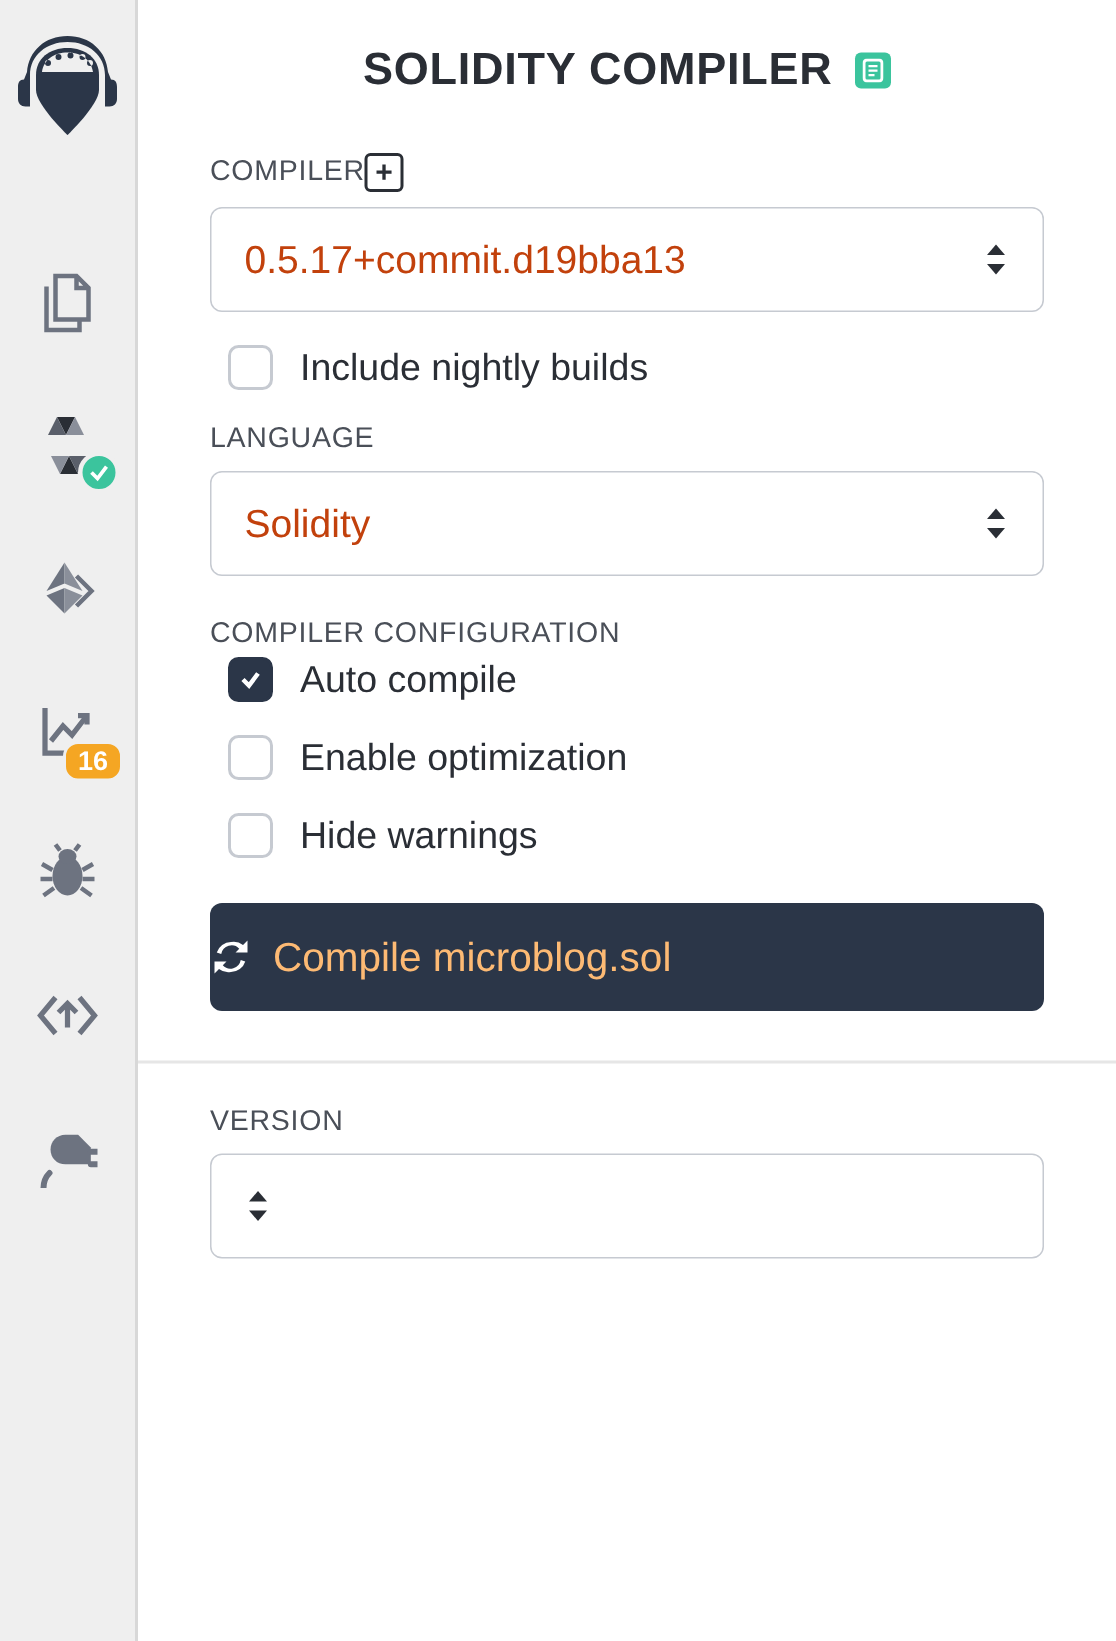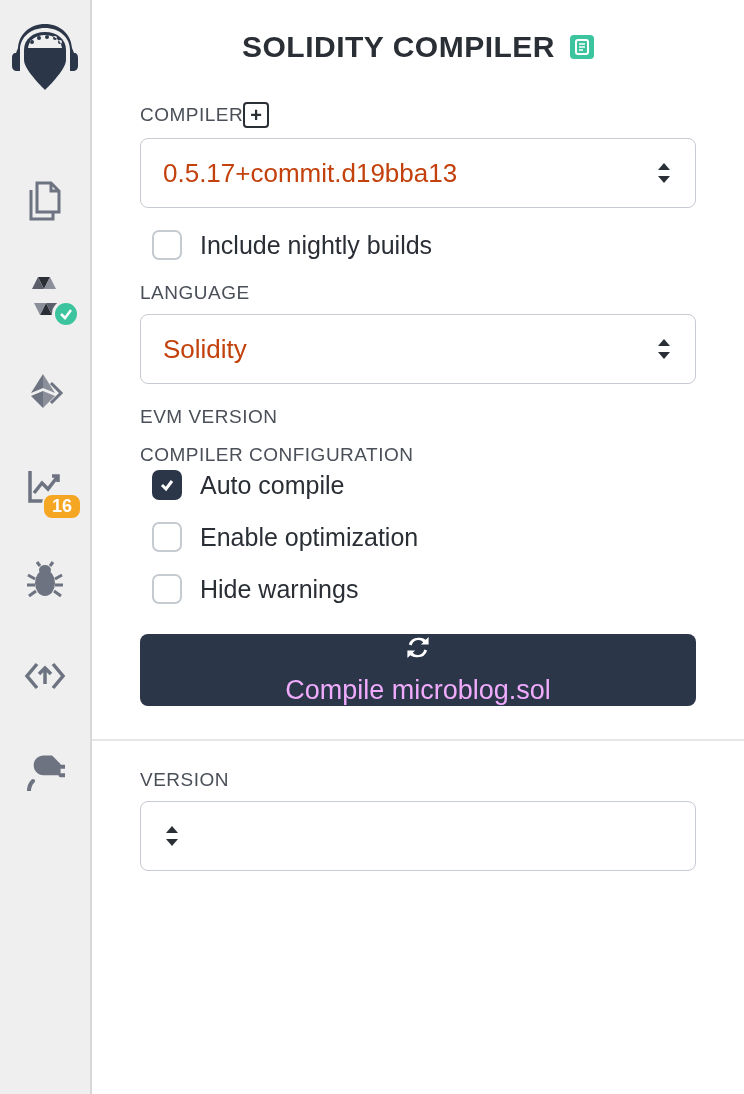--- a/index.html
+++ b/index.html
@@ -152,31 +152,30 @@
   border-color: #2b3648;
 }
 .checkbox-label {
   font-size: 25px;
   color: #2a2e35;
 }
 .compile-btn {
   width: 100%;
   height: 72px;
   background: #2b3648;
-  color: #f0abfc;
+  color: #fdba74;
   border: none;
   border-radius: 8px;
   font-size: 27px;
   font-weight: 400;
   display: flex;
   align-items: center;
   gap: 14px;
   cursor: pointer;
   margin-top: 8px;
-  flex-direction: column;
 }
 .divider {
   height: 2px;
   background: #e6e6e6;
   margin: 33px -48px 28px -48px;
 }
 </style>
 </head>
 <body>
 
@@ -287,21 +286,20 @@
 
   <div class="section-label">LANGUAGE</div>
   <div class="select">
     <span>Solidity</span>
     <svg class="select-carets" width="16" height="22" viewBox="0 0 16 22">
         <polygon fill="#2a2e35" points="8,1 14,8 2,8"></polygon>
         <polygon fill="#2a2e35" points="8,21 14,14 2,14"></polygon>
       </svg>
   </div>
 
-  <div class="section-label">EVM VERSION</div>
 
   <div class="section-label" style="margin-top:6px;margin-bottom:4px">COMPILER CONFIGURATION</div>
 
   <div class="checkbox-row">
     <span class="checkbox checked">
       <svg width="16" height="16" viewBox="0 0 16 16">
           <path fill="none" stroke="#fff" stroke-width="3" d="M3 8 L7 12 L13 4"></path>
         </svg>
     </span>
     <span class="checkbox-label">Auto compile</span>

